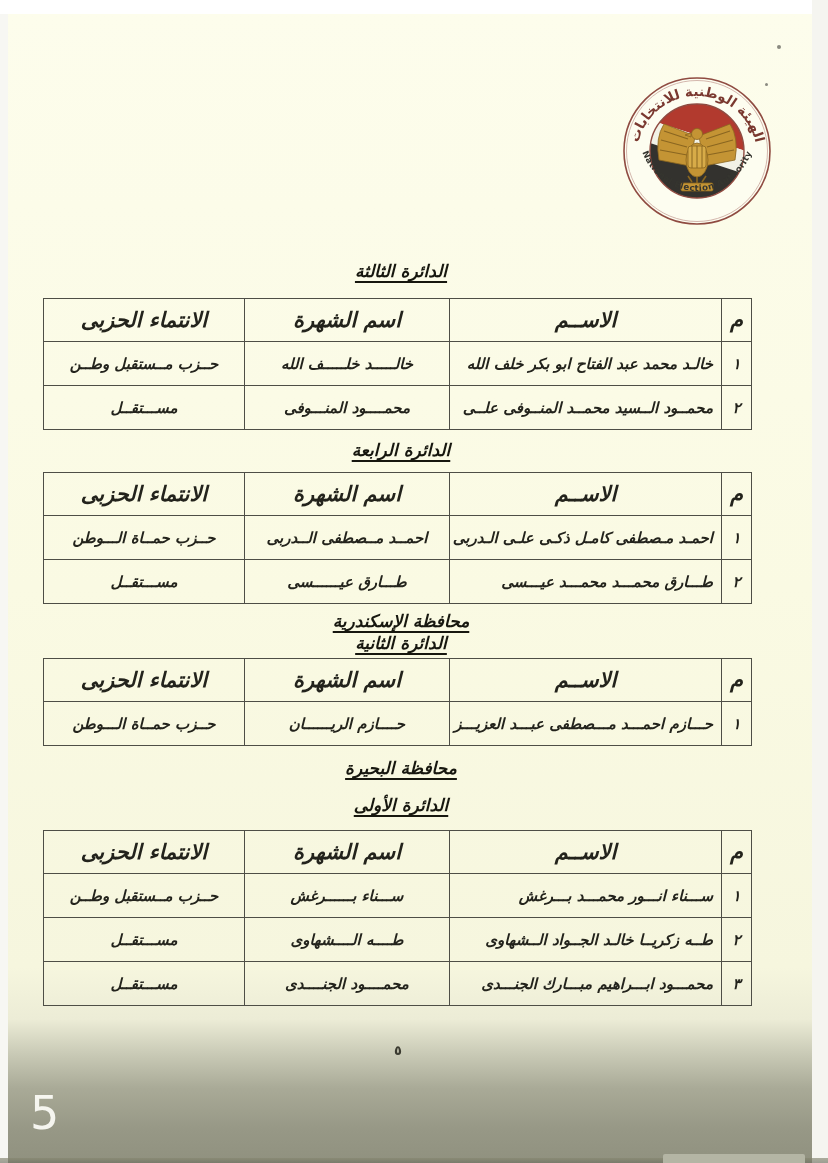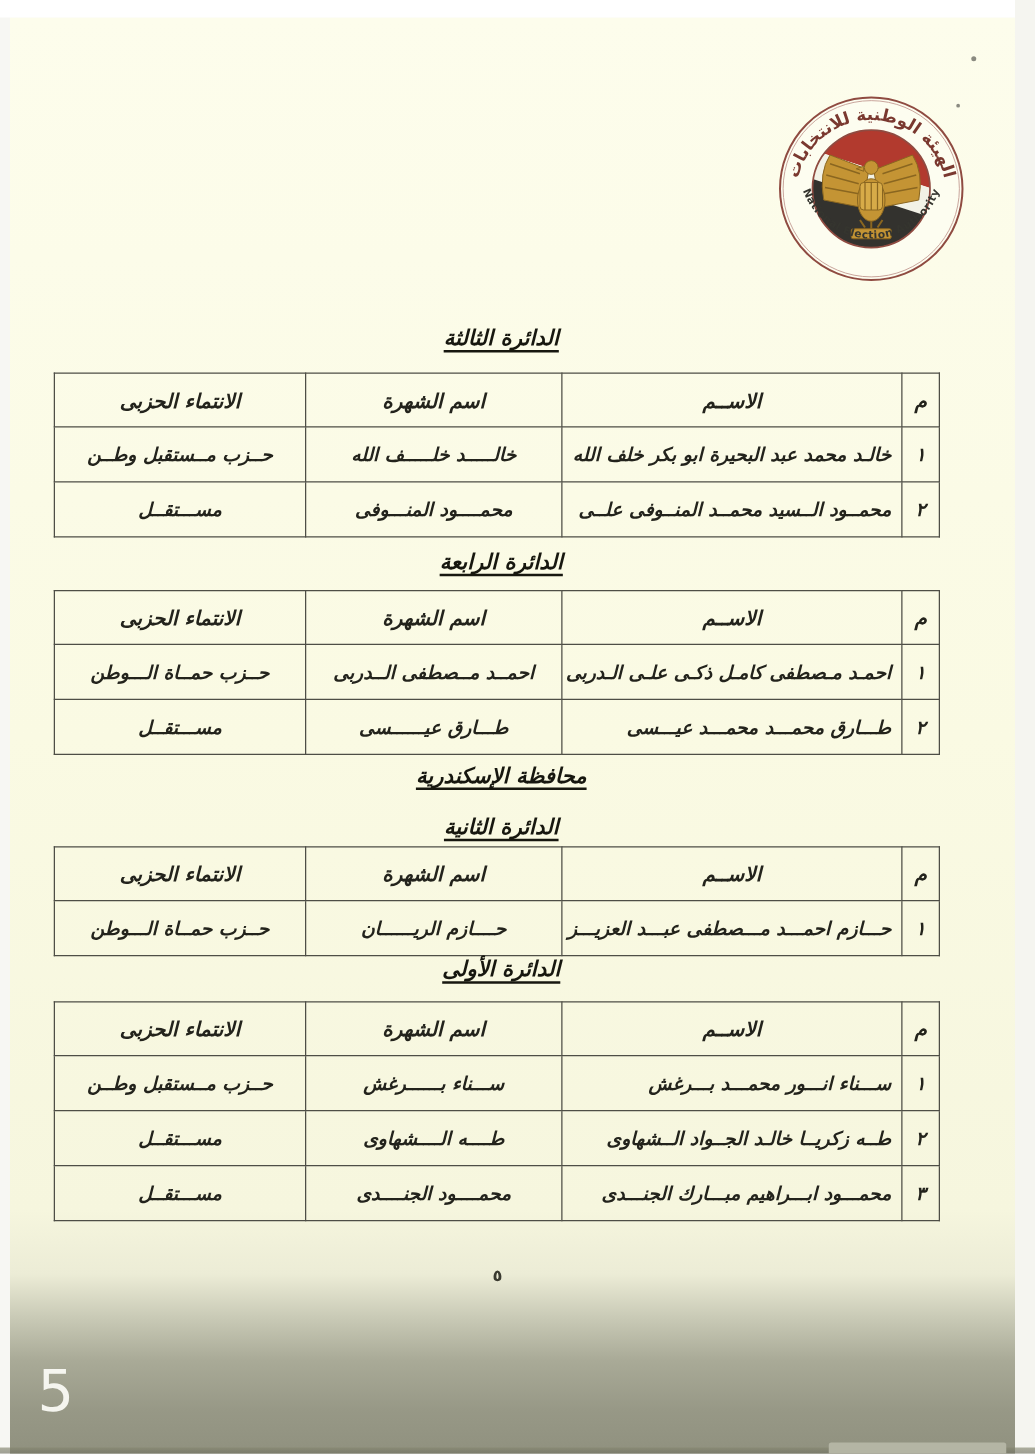--- a/index.html
+++ b/index.html
@@ -19,36 +19,36 @@
   .logo{position:absolute;top:62px;right:40px;width:150px;height:150px;}
 
   .content{position:absolute;top:0;left:0;right:18px;padding-top:246px;}
   .doc-heading{
     text-align:center;font-size:17px;font-weight:bold;font-style:italic;color:#17170f;
     text-decoration:underline;text-decoration-thickness:1.5px;text-underline-offset:4px;
     line-height:22px;margin:0;
   }
   .h-t1{margin-bottom:16px;}
   .h-t2{margin-top:9px;margin-bottom:11px;}
-  .h-gov1{margin-top:6px;margin-bottom:19px;}
+  .h-gov1{margin-top:6px;}
   .h-t3{margin-bottom:4px;}
   .h-gov2{margin-top:11px;margin-bottom:15px;}
   .h-t4{margin-bottom:14px;text-align:center;}
 
   table.cands{
     border-collapse:collapse;table-layout:fixed;
     width:708px;margin-right:42px;margin-left:54px;
     background:transparent;
   }
   table.cands td,table.cands th{
     border:1.5px solid #4e4e46;
     font-style:italic;color:#23231c;
     overflow:hidden;white-space:nowrap;
   }
-  table.cands th{height:40px;font-size:16px;font-weight:bold;text-align:center;}
+  table.cands th{height:40px;font-size:21px;font-weight:bold;text-align:center;}
   table.cands td{height:41px;font-size:15px;font-weight:bold;}
   col.c-no{width:30px;}
   col.c-name{width:272px;}
   col.c-alias{width:205px;}
   col.c-party{width:201px;}
   td.no{text-align:center;font-size:14px;}
   td.name{text-align:right;padding-right:8px;}
   td.alias{text-align:center;padding:0 6px;}
   td.party{text-align:center;padding:0 6px;}
 
@@ -128,21 +128,21 @@
           </colgroup>
         <tbody>
             <tr>
           <th>م</th>
           <th>الاســم</th>
           <th>اسم الشهرة</th>
           <th>الانتماء الحزبى</th>
         </tr>
         <tr>
           <td class="no">١</td>
-          <td class="name">خالـد محمد عبد البحيرة ابو بكر خلف الله</td>
+          <td class="name">خالـد محمد عبد الفتاح ابو بكر خلف الله</td>
           <td class="alias">خالـــــد خلـــــف الله</td>
           <td class="party">حــزب مــستقبل وطــن</td>
         </tr>
         <tr>
           <td class="no">٢</td>
           <td class="name">محمــود الــسيد محمــد المنــوفى علــى</td>
           <td class="alias">محمــــود المنـــوفى</td>
           <td class="party">مســـتقــل</td>
         </tr>
       </tbody>
@@ -196,20 +196,21 @@
         </tr>
         <tr>
           <td class="no">١</td>
           <td class="name">حـــازم احمـــد مـــصطفى عبـــد العزيـــز</td>
           <td class="alias">حــــازم الريــــــان</td>
           <td class="party">حــزب حمــاة الـــوطن</td>
         </tr>
       </tbody>
         </table>
 
+      <p class="doc-heading h-gov2">محافظة البحيرة</p>
       <p class="doc-heading h-t4">الدائرة الأولى</p>
       <table class="cands">
         <colgroup>
             <col class="c-no">
             <col class="c-name">
             <col class="c-alias">
             <col class="c-party">
           </colgroup>
         <tbody>
             <tr>

